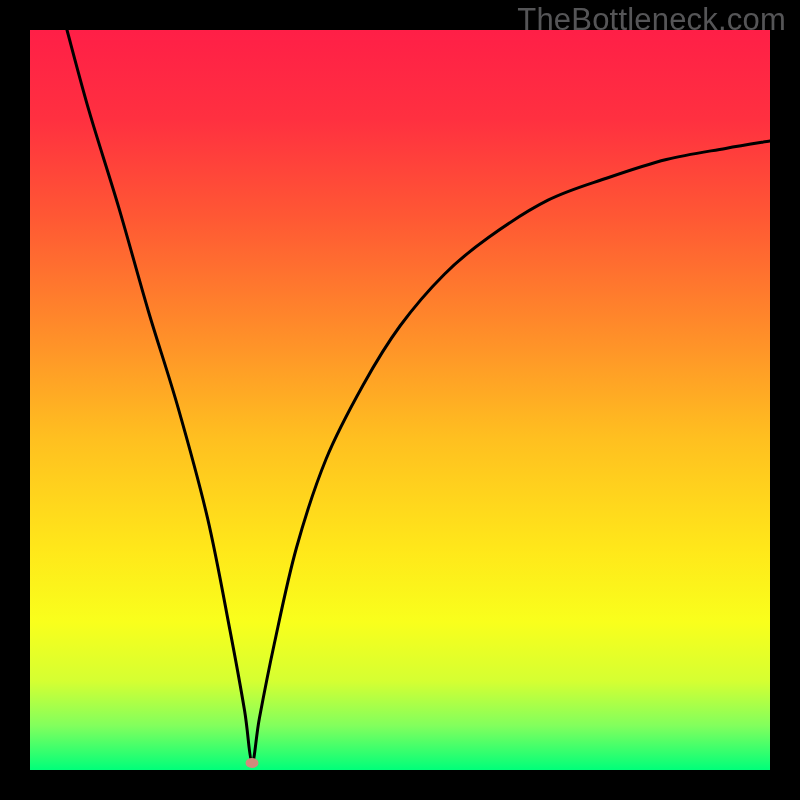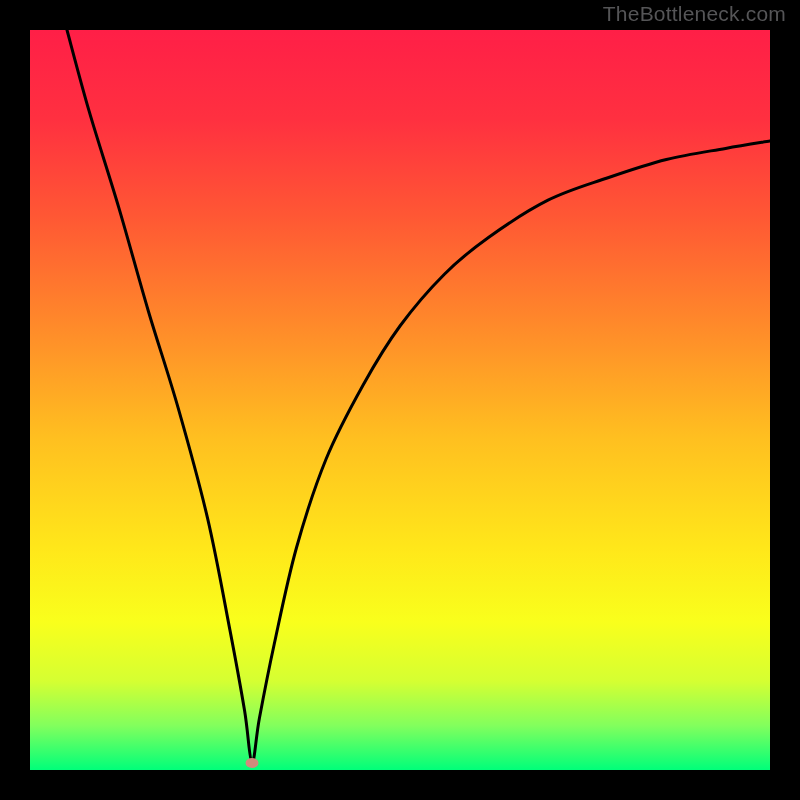--- a/index.html
+++ b/index.html
@@ -15,21 +15,21 @@
     position: relative;
     width: 800px;
     height: 800px;
     background: #000;
   }
   .watermark {
     position: absolute;
     top: 2px;
     right: 14px;
     color: #555557;
-    font-size: 21px;
+    font-size: 31px;
     font-weight: 500;
     letter-spacing: 0.2px;
     user-select: none;
   }
   .plot-area {
     position: absolute;
     left: 30px;
     top: 30px;
     width: 740px;
     height: 740px;

